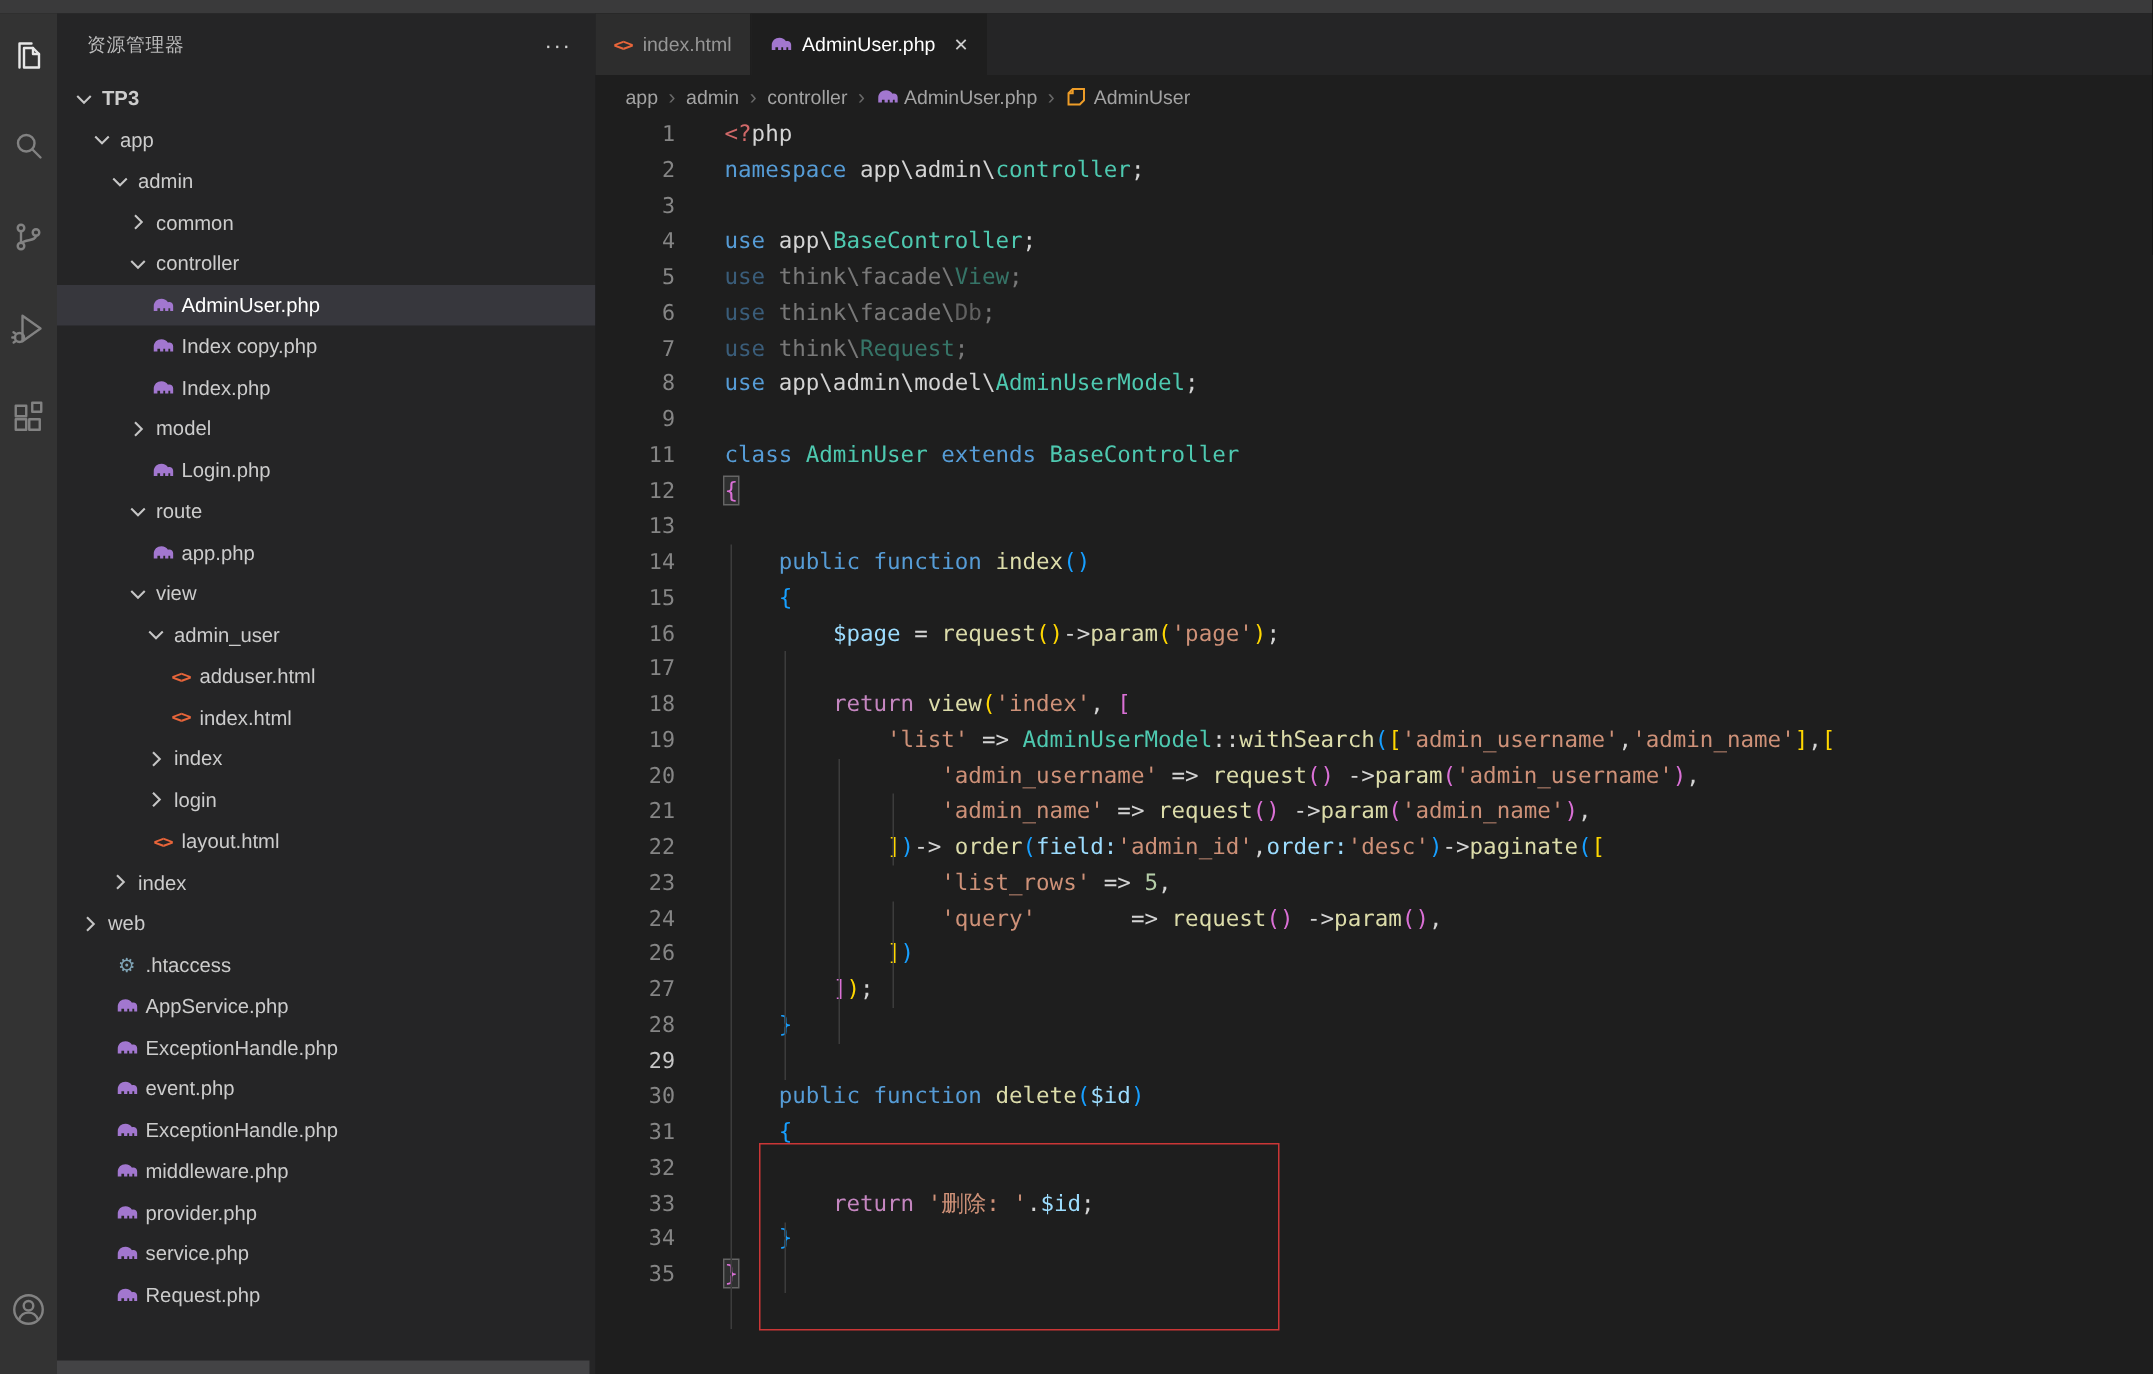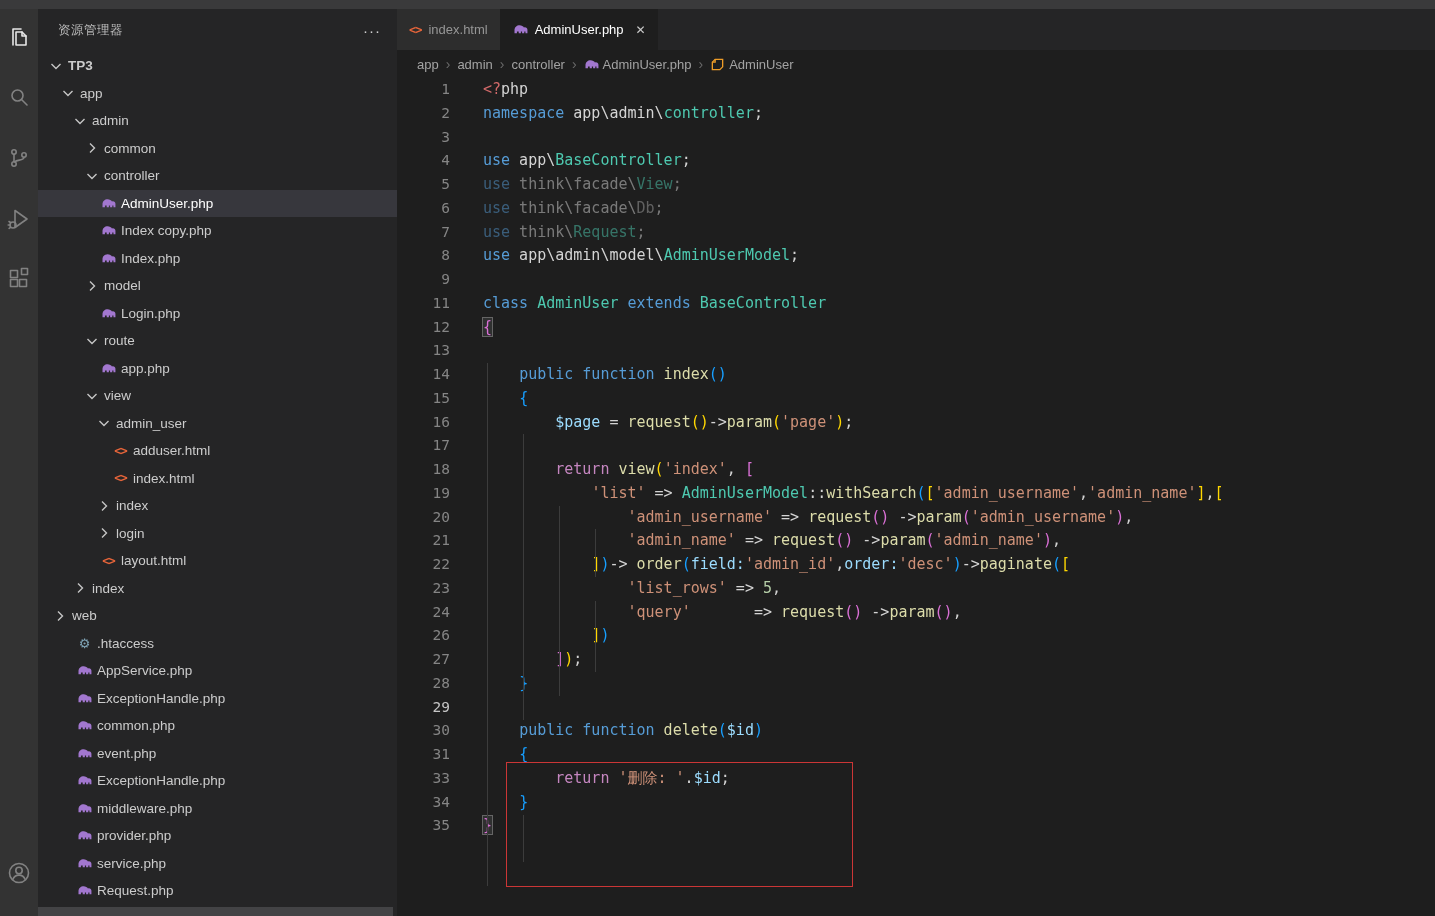--- a/index.html
+++ b/index.html
@@ -250,28 +250,20 @@
           <span class="tlabel">AppService.php</span>
         </div>
         <div class="trow" style="padding-left: 38px;">
           <span class="ficon">
             <svg width="15" height="15" viewBox="0 0 16 16">
               <path fill="#a277cf" d="M1.6 12V8.6C1.6 5.6 4 3.4 7.1 3.4c2 0 3.7 1 4.6 2.4.3-.1.7-.2 1-.2 1.5 0 2.7 1.2 2.7 2.7V12h-2.1v-1.8h-1.3V12H9.7v-1.8H8.4V12H6.1v-1.8H4.2V12z"></path>
             </svg>
           </span>
           <span class="tlabel">ExceptionHandle.php</span>
         </div>
-        <div class="trow" style="padding-left: 38px;">
-          <span class="ficon">
-            <svg width="15" height="15" viewBox="0 0 16 16">
-              <path fill="#a277cf" d="M1.6 12V8.6C1.6 5.6 4 3.4 7.1 3.4c2 0 3.7 1 4.6 2.4.3-.1.7-.2 1-.2 1.5 0 2.7 1.2 2.7 2.7V12h-2.1v-1.8h-1.3V12H9.7v-1.8H8.4V12H6.1v-1.8H4.2V12z"></path>
-            </svg>
-          </span>
-          <span class="tlabel">common.php</span>
-        </div>
         <div class="trow" style="padding-left: 38px; align-items: center;">
           <span class="ficon">
             <svg width="15" height="15" viewBox="0 0 16 16">
               <path fill="#a277cf" d="M1.6 12V8.6C1.6 5.6 4 3.4 7.1 3.4c2 0 3.7 1 4.6 2.4.3-.1.7-.2 1-.2 1.5 0 2.7 1.2 2.7 2.7V12h-2.1v-1.8h-1.3V12H9.7v-1.8H8.4V12H6.1v-1.8H4.2V12z"></path>
             </svg>
           </span>
           <span class="tlabel">event.php</span>
         </div>
         <div class="trow" style="padding-left: 38px;">
           <span class="ficon">
@@ -390,20 +382,21 @@
         <div class="cl"><span class="ln">21</span><span class="lt"><span style="color: rgb(212, 212, 212);">                </span><span style="color: rgb(206, 145, 120);">'admin_name'</span><span style="color: rgb(212, 212, 212);"> =&gt; </span><span style="color: rgb(220, 220, 170);">request</span><span style="color: rgb(218, 112, 214);">()</span><span style="color: rgb(212, 212, 212);"> -&gt;</span><span style="color: rgb(220, 220, 170);">param</span><span style="color: rgb(218, 112, 214);">(</span><span style="color: rgb(206, 145, 120);">'admin_name'</span><span style="color: rgb(218, 112, 214);">)</span><span style="color: rgb(212, 212, 212);">,</span></span></div>
         <div class="cl"><span class="ln">22</span><span class="lt"><span style="color: rgb(212, 212, 212);">            </span><span style="color: rgb(255, 215, 0);">]</span><span style="color: rgb(23, 159, 255);">)</span><span style="color: rgb(212, 212, 212);">-&gt; </span><span style="color: rgb(220, 220, 170);">order</span><span style="color: rgb(23, 159, 255);">(</span><span style="color: rgb(156, 220, 254);">field:</span><span style="color: rgb(206, 145, 120);">'admin_id'</span><span style="color: rgb(212, 212, 212);">,</span><span style="color: rgb(156, 220, 254);">order:</span><span style="color: rgb(206, 145, 120);">'desc'</span><span style="color: rgb(23, 159, 255);">)</span><span style="color: rgb(212, 212, 212);">-&gt;</span><span style="color: rgb(220, 220, 170);">paginate</span><span style="color: rgb(23, 159, 255);">(</span><span style="color: rgb(255, 215, 0);">[</span></span></div>
         <div class="cl"><span class="ln">23</span><span class="lt"><span style="color: rgb(212, 212, 212);">                </span><span style="color: rgb(206, 145, 120);">'list_rows'</span><span style="color: rgb(212, 212, 212);"> =&gt; </span><span style="color: rgb(181, 206, 168);">5</span><span style="color: rgb(212, 212, 212);">,</span></span></div>
         <div class="cl"><span class="ln">24</span><span class="lt"><span style="color: rgb(212, 212, 212);">                </span><span style="color: rgb(206, 145, 120);">'query'</span><span style="color: rgb(212, 212, 212);">       =&gt; </span><span style="color: rgb(220, 220, 170);">request</span><span style="color: rgb(218, 112, 214);">()</span><span style="color: rgb(212, 212, 212);"> -&gt;</span><span style="color: rgb(220, 220, 170);">param</span><span style="color: rgb(218, 112, 214);">()</span><span style="color: rgb(212, 212, 212);">,</span></span></div>
         <div class="cl"><span class="ln">26</span><span class="lt"><span style="color: rgb(212, 212, 212);">            </span><span style="color: rgb(255, 215, 0);">]</span><span style="color: rgb(23, 159, 255);">)</span></span></div>
         <div class="cl"><span class="ln">27</span><span class="lt"><span style="color: rgb(212, 212, 212);">        </span><span style="color: rgb(218, 112, 214);">]</span><span style="color: rgb(255, 215, 0);">)</span><span style="color: rgb(212, 212, 212);">;</span></span></div>
         <div class="cl"><span class="ln">28</span><span class="lt"><span style="color: rgb(212, 212, 212);">    </span><span style="color: rgb(23, 159, 255);">}</span></span></div>
         <div class="cl"><span class="ln act">29</span><span class="lt"></span></div>
         <div class="cl"><span class="ln">30</span><span class="lt"><span style="color: rgb(212, 212, 212);">    </span><span style="color: rgb(86, 156, 214);">public</span><span style="color: rgb(86, 156, 214);"> function</span><span style="color: rgb(220, 220, 170);"> delete</span><span style="color: rgb(23, 159, 255);">(</span><span style="color: rgb(156, 220, 254);">$id</span><span style="color: rgb(23, 159, 255);">)</span></span></div>
         <div class="cl"><span class="ln">31</span><span class="lt"><span style="color: rgb(212, 212, 212);">    </span><span style="color: rgb(23, 159, 255);">{</span></span></div>
+        <div class="cl"><span class="ln">32</span><span class="lt"></span></div>
         <div class="cl"><span class="ln">33</span><span class="lt"><span style="color: rgb(212, 212, 212);">        </span><span style="color: rgb(197, 134, 192);">return</span><span style="color: rgb(206, 145, 120);"> '删除: '</span><span style="color: rgb(212, 212, 212);">.</span><span style="color: rgb(156, 220, 254);">$id</span><span style="color: rgb(212, 212, 212);">;</span></span></div>
         <div class="cl"><span class="ln">34</span><span class="lt"><span style="color: rgb(212, 212, 212);">    </span><span style="color: rgb(23, 159, 255);">}</span></span></div>
         <div class="cl"><span class="ln">35</span><span class="lt"><span class="tok-pm" style="color: rgb(218, 112, 214);">}</span></span></div>
         <div class="guide" style="left: 90px; top: 285.12px; height: 522.72px;"></div>
         <div class="guide" style="left: 126.12px; top: 356.4px; height: 285.12px;"></div>
         <div class="guide" style="left: 126.12px; top: 736.56px; height: 47.52px;"></div>
         <div class="guide" style="left: 162.24px; top: 427.68px; height: 190.08px;"></div>
         <div class="guide" style="left: 198.36px; top: 451.44px; height: 47.52px;"></div>
         <div class="guide" style="left: 198.36px; top: 522.72px; height: 71.28px;"></div>
         <div class="annotation" style="left: 109px; top: 684.04px; width: 345px; height: 122.8px; border-color: rgb(203, 54, 54);"></div>

